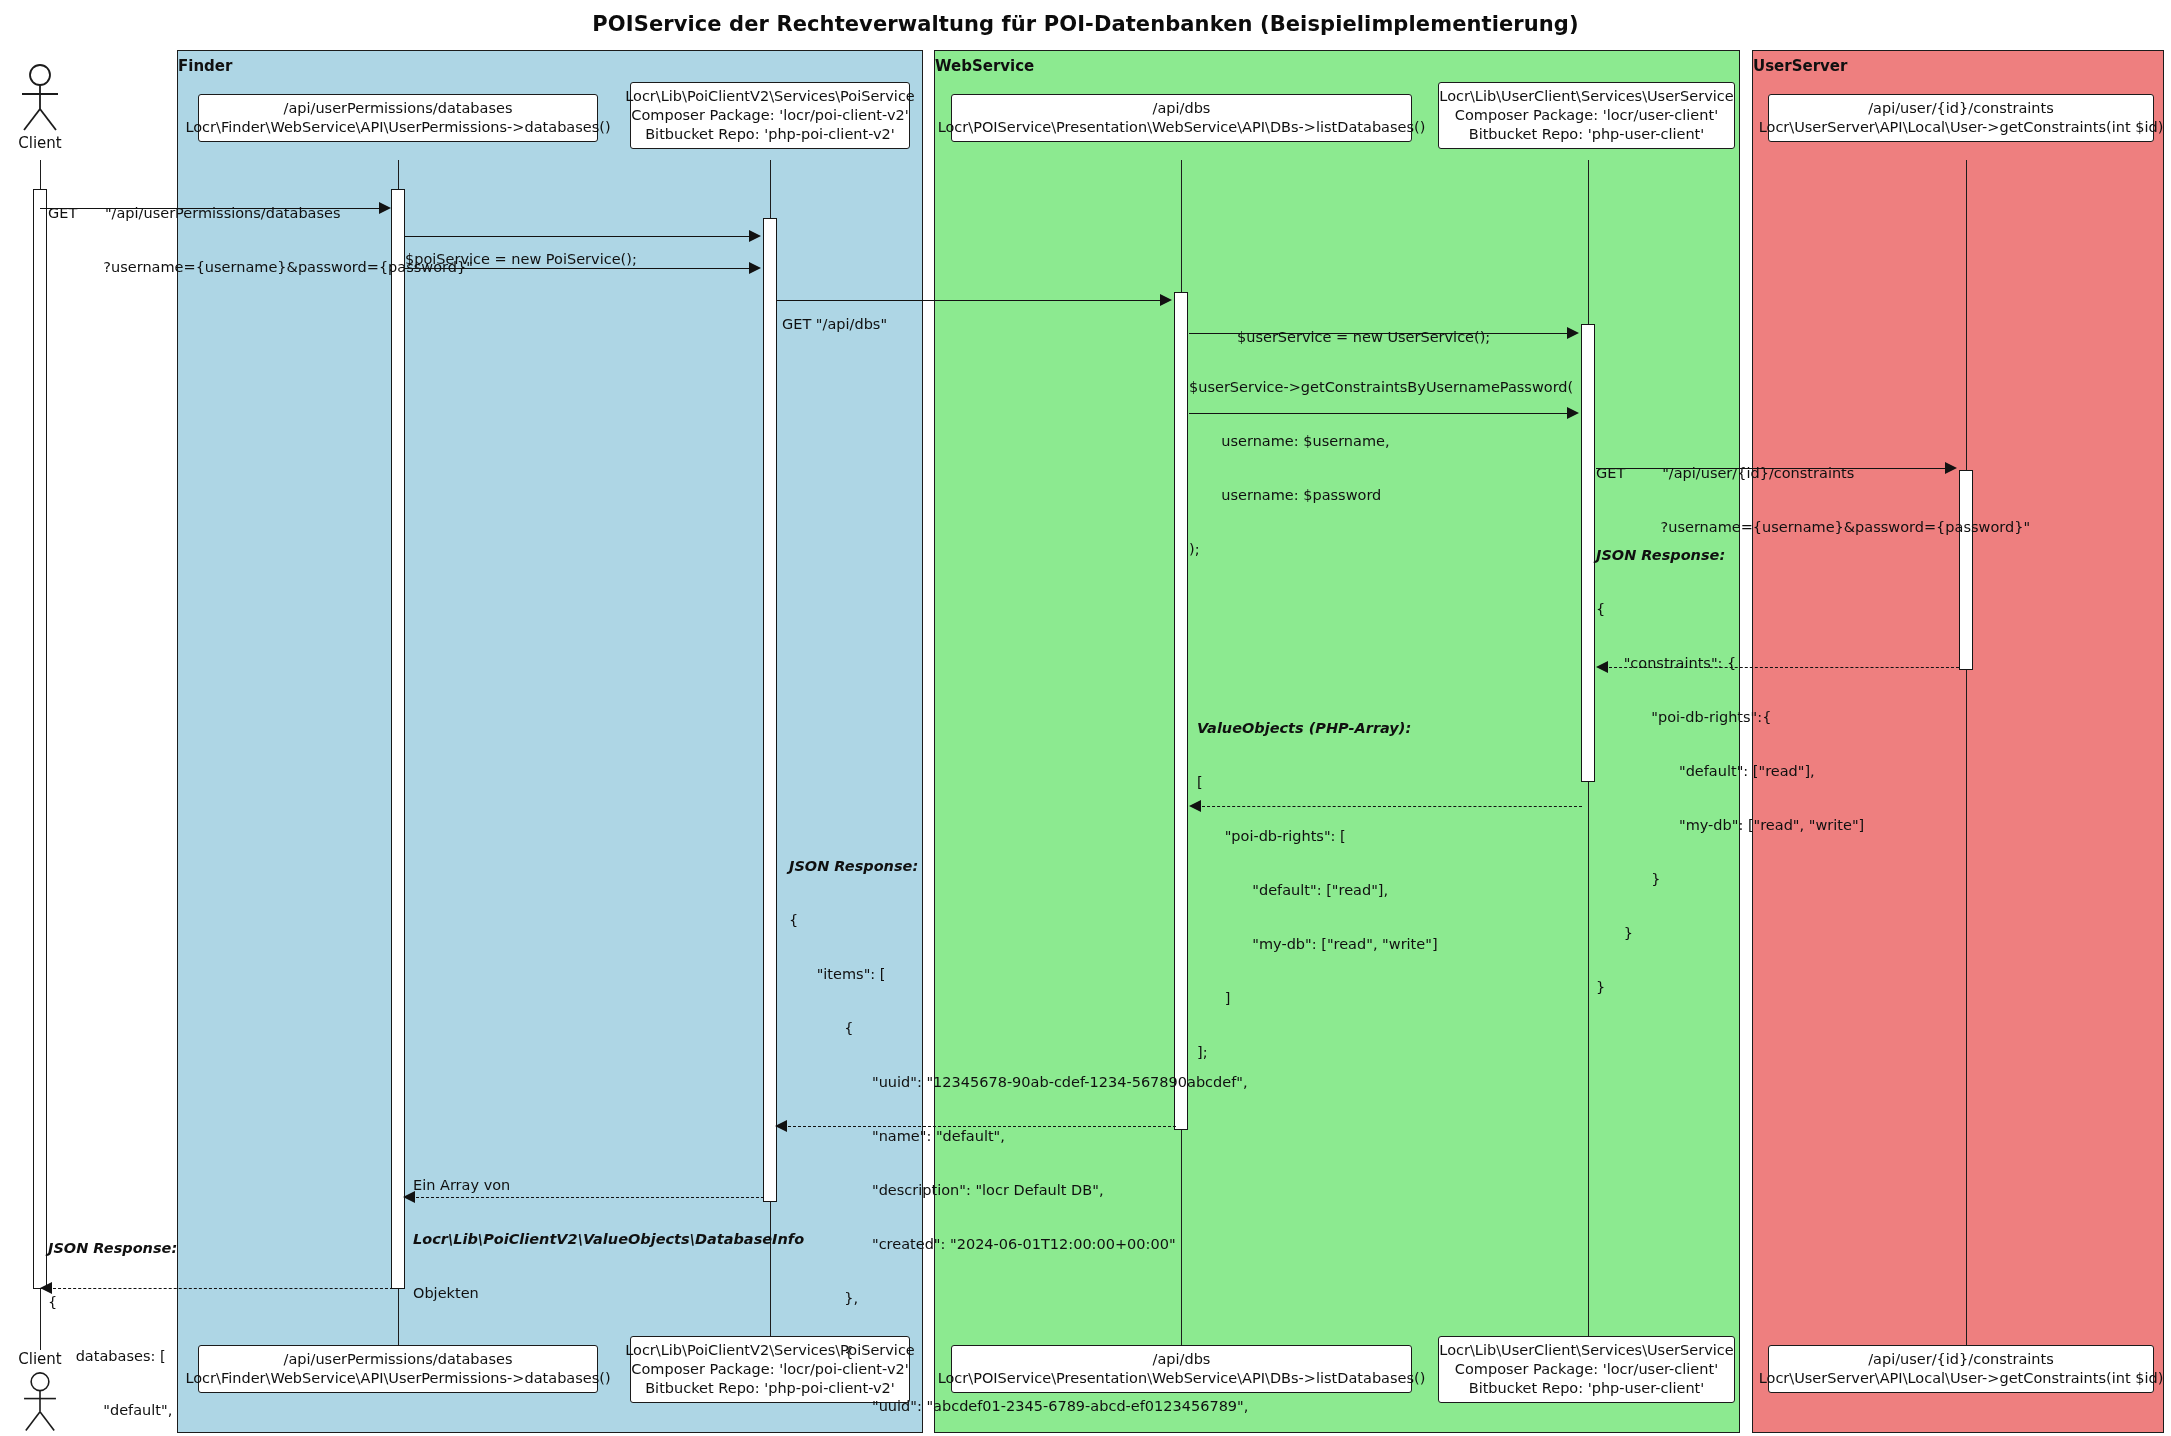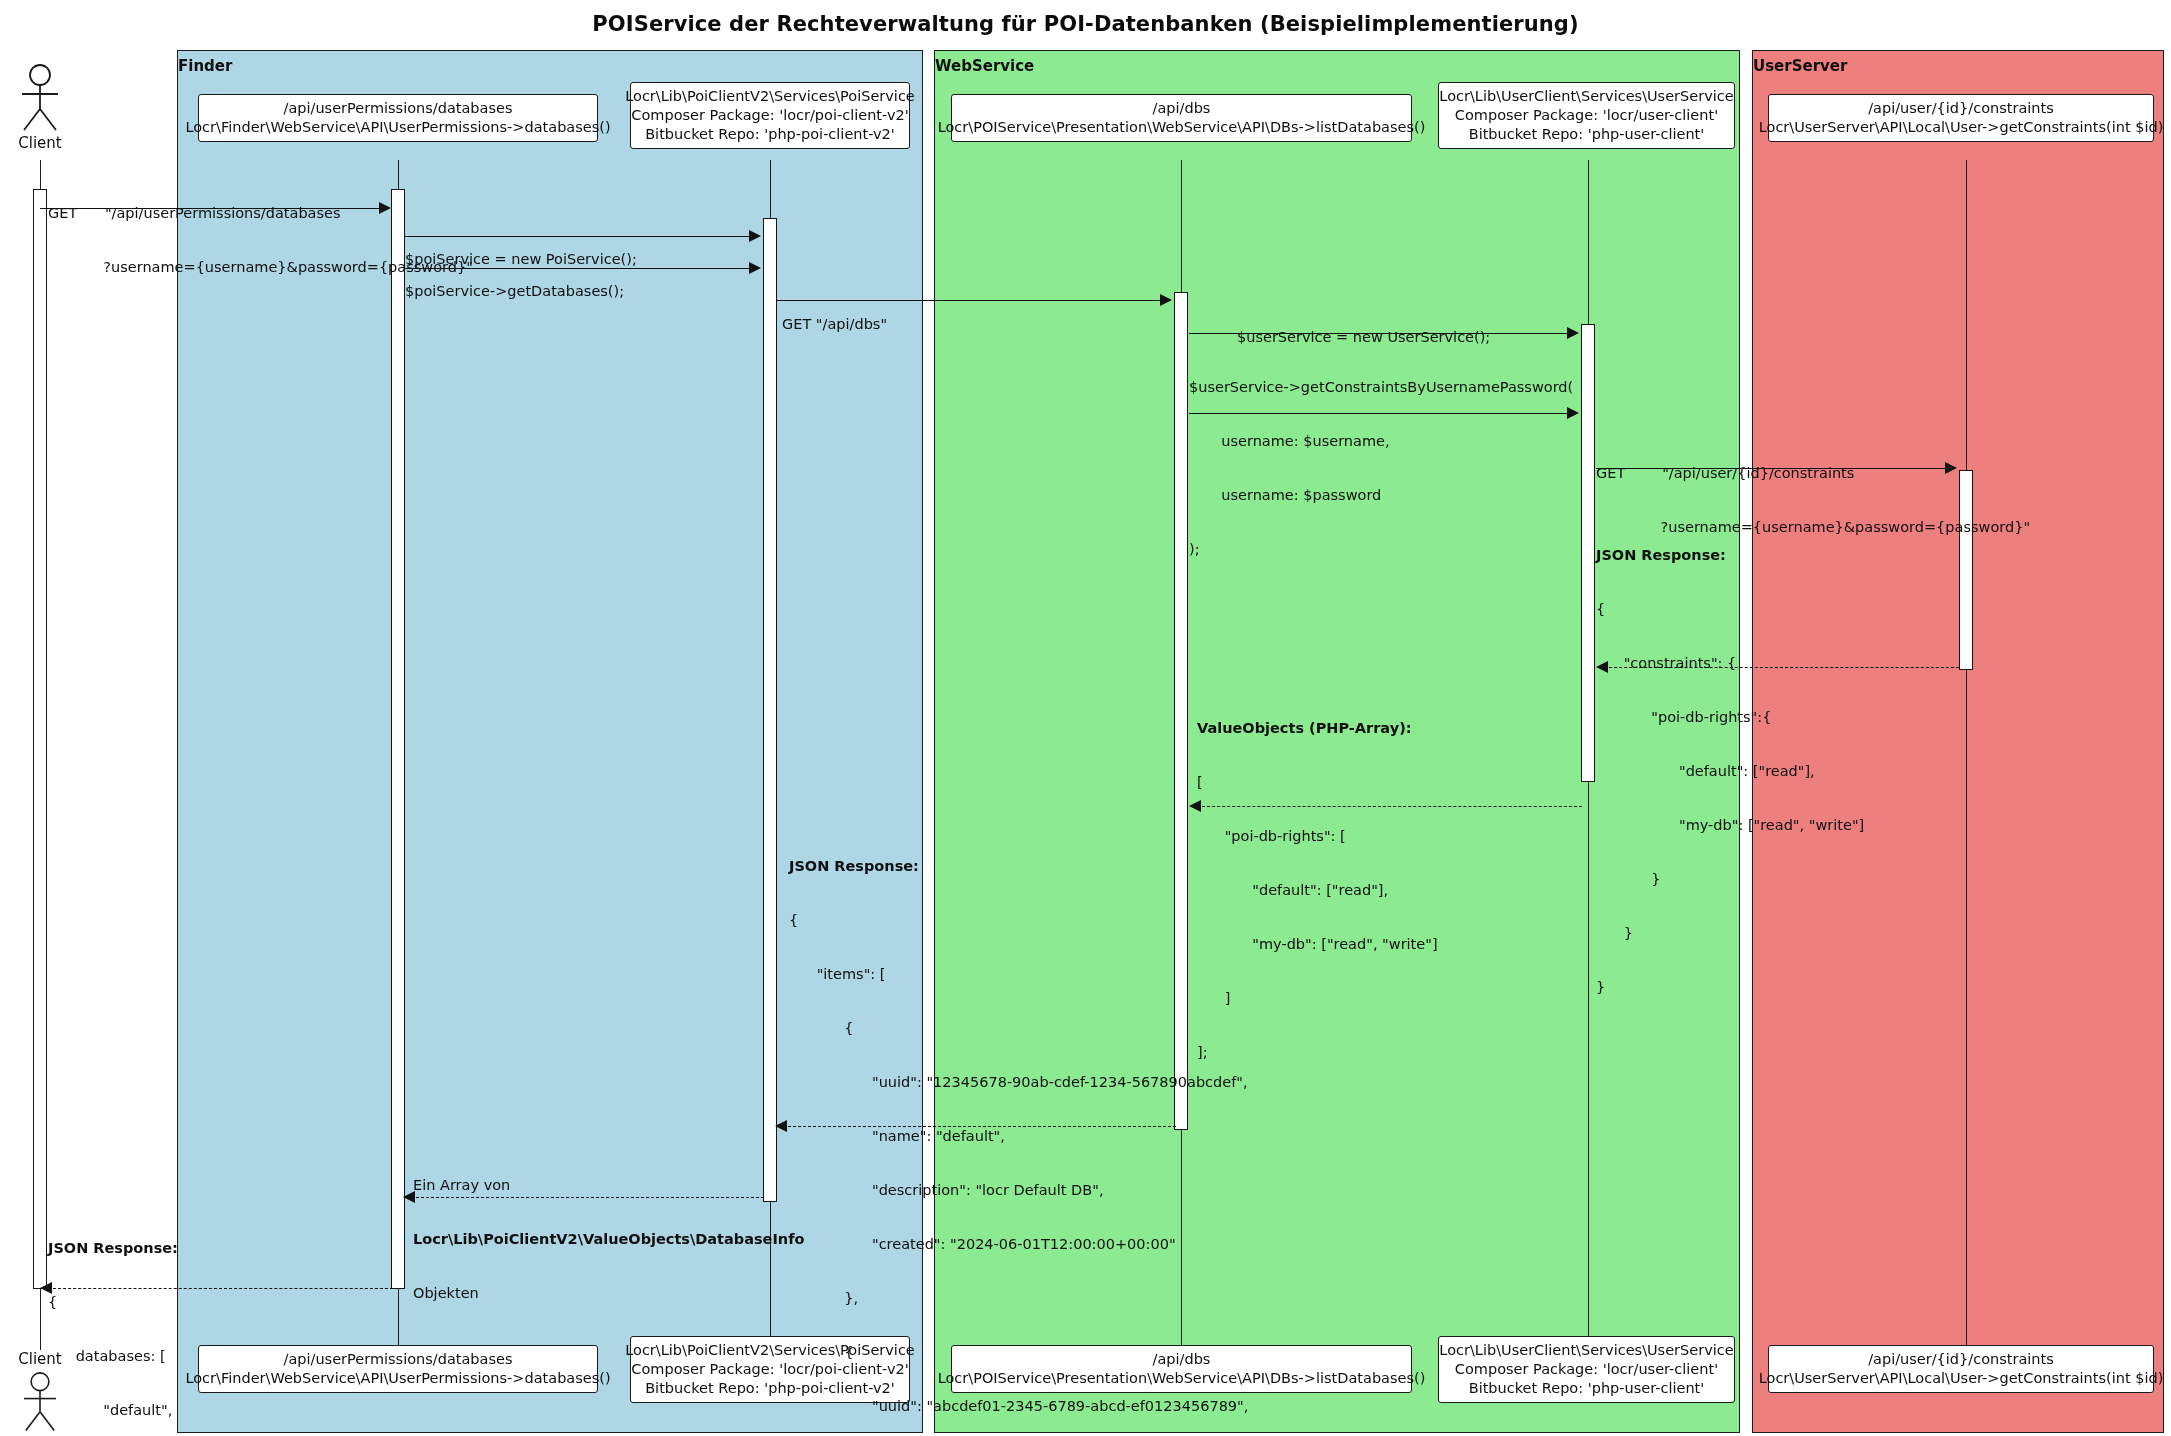--- a/index.html
+++ b/index.html
@@ -51,21 +51,21 @@
   .arrow-head.left{
     border-top:6px solid transparent;border-bottom:6px solid transparent;
     border-right:12px solid #121212;
   }
   
   .msg{
     position:absolute;font-size:14.5px;color:#101010;line-height:18px;
     white-space:pre;
   }
   .note-lines{position:absolute;font-size:14.5px;line-height:18px;color:#101010;white-space:pre;}
-  .note-lines .hd{font-weight:bold;}
+  .note-lines .hd{font-weight:bold;font-style:italic;}
 </style>
 </head>
 <body>
 
 <div class="canvas">
 
   <div id="diagram-title">POIService der Rechteverwaltung für POI-Datenbanken (Beispielimplementierung)</div>
 
   <div class="lane" style="left:177px;top:50px;width:746px;height:1383px;background:#aed6e5;">
     <div class="lane-title">Finder</div>
@@ -175,23 +175,20 @@
   </div>
   <div class="arrow-line" style="left:40px;top:208px;width:348px;"></div>
   <div class="arrow-head right" style="left:379px;top:202px;"></div>
 
   <div class="msg" style="left:405px;top:214px;">
     <div>$poiService = new PoiService();</div>
   </div>
   <div class="arrow-line" style="left:405px;top:236px;width:353px;"></div>
   <div class="arrow-head right" style="left:749px;top:230px;"></div>
 
-  <div class="msg" style="left:405px;top:246px;">
-    <div>$poiService-&gt;getDatabases();</div>
-  </div>
   <div class="arrow-line" style="left:405px;top:268px;width:353px;"></div>
   <div class="arrow-head right" style="left:749px;top:262px;"></div>
 
   <div class="msg" style="left:782px;top:279px;">
     <div>GET "/api/dbs"</div>
   </div>
   <div class="arrow-line" style="left:777px;top:300px;width:392px;"></div>
   <div class="arrow-head right" style="left:1160px;top:294px;"></div>
 
   <div class="msg" style="left:1189px;top:292px;padding-left:48px;">

